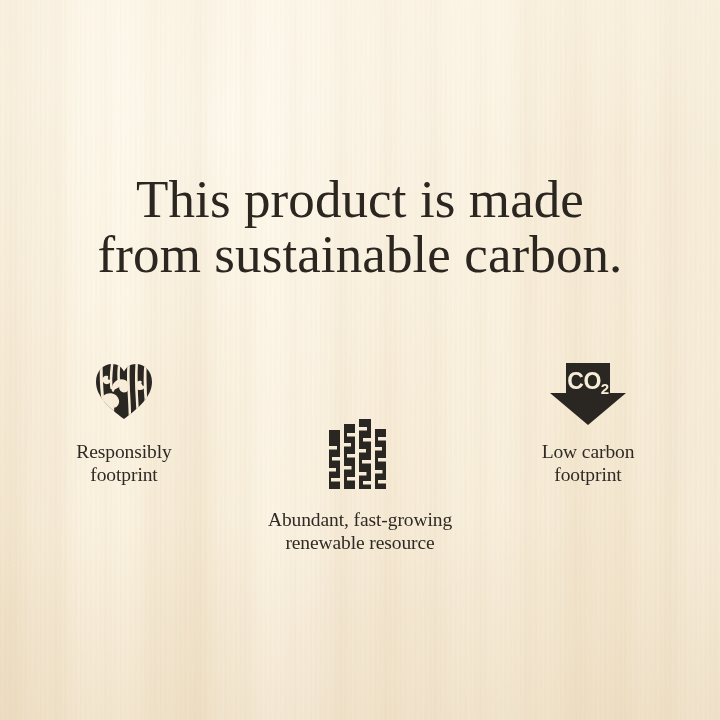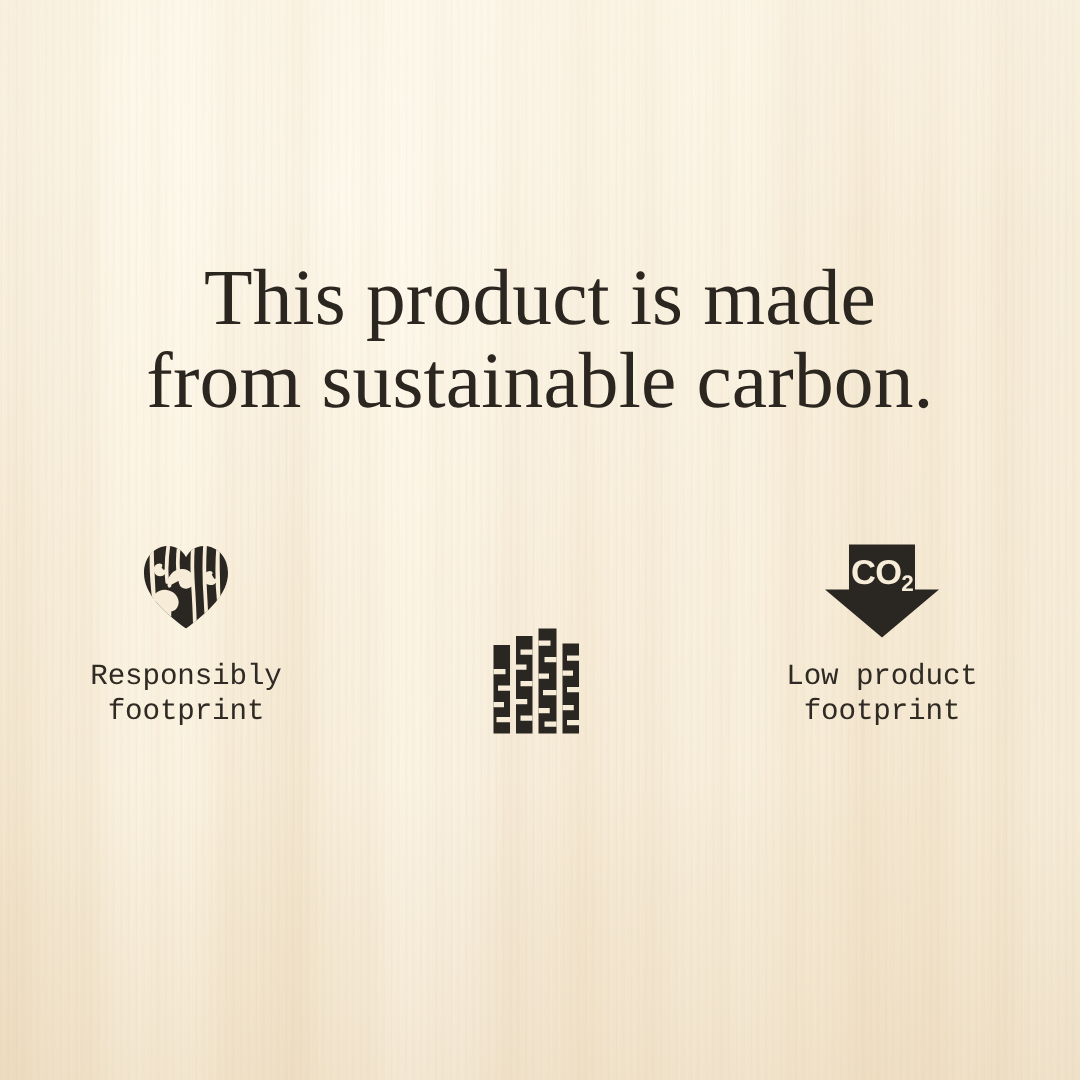--- a/index.html
+++ b/index.html
@@ -100,21 +100,21 @@
     position: absolute;
     text-align: center;
     color: #2e2a24;
   }
   .feature .icon-wrap {
     display: flex;
     align-items: flex-start;
     justify-content: center;
   }
   .caption {
-    font-family: Liberation Mono, monospace;
+    font-family: Liberation Serif, serif;
     font-size: 19.5px;
     line-height: 23px;
     color: #2f2a24;
     letter-spacing: -0.1px;
   }
   .caption .cap-line { display: block; white-space: nowrap; }
 
   #feature-harvested {
     left: 14px;
     top: 362px;
@@ -218,29 +218,33 @@
             <rect x="62" y="108" width="15" height="7"></rect>
             <rect x="70" y="126" width="16" height="7"></rect>
             <rect x="100" y="38" width="16" height="7"></rect>
             <rect x="94" y="58" width="14" height="7"></rect>
             <rect x="100" y="80" width="16" height="7"></rect>
             <rect x="94" y="104" width="15" height="7"></rect>
             <rect x="100" y="124" width="16" height="7"></rect>
           </g>
         </svg>
       </div>
+      <div class="caption">
+        <span class="cap-line">Abundant, fast-growing</span>
+        <span class="cap-line">renewable resource</span>
+      </div>
     </div>
 
     <div class="feature" id="feature-footprint">
       <div class="icon-wrap">
         <svg width="78" height="64" viewBox="0 0 156 128">
           <path d="M34 2 H122 V62 H154 L78 126 L2 62 H34 Z" class="ink"></path>
           <text x="78" y="54" text-anchor="middle" font-family="Liberation Sans, sans-serif" font-size="46" font-weight="bold" letter-spacing="-1" class="knock">CO<tspan font-size="30" dy="10">2</tspan></text>
         </svg>
       </div>
       <div class="caption">
-        <span class="cap-line">Low product</span>
+        <span class="cap-line">Low carbon</span>
         <span class="cap-line">footprint</span>
       </div>
     </div>
 
   </div>
 </div>
 
 </body></html>

